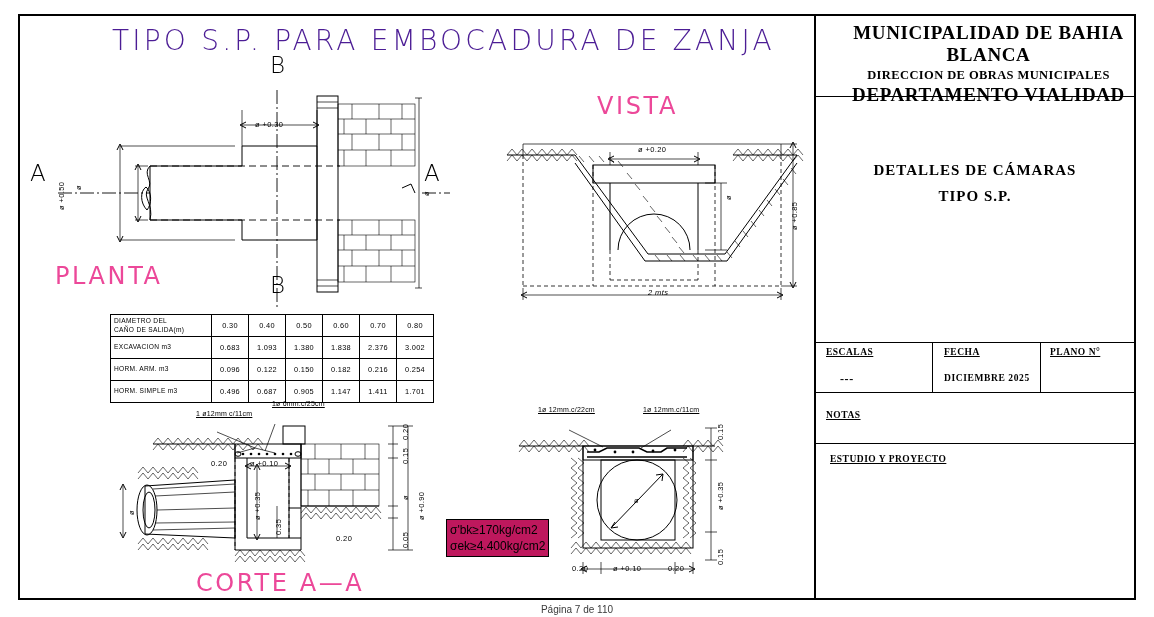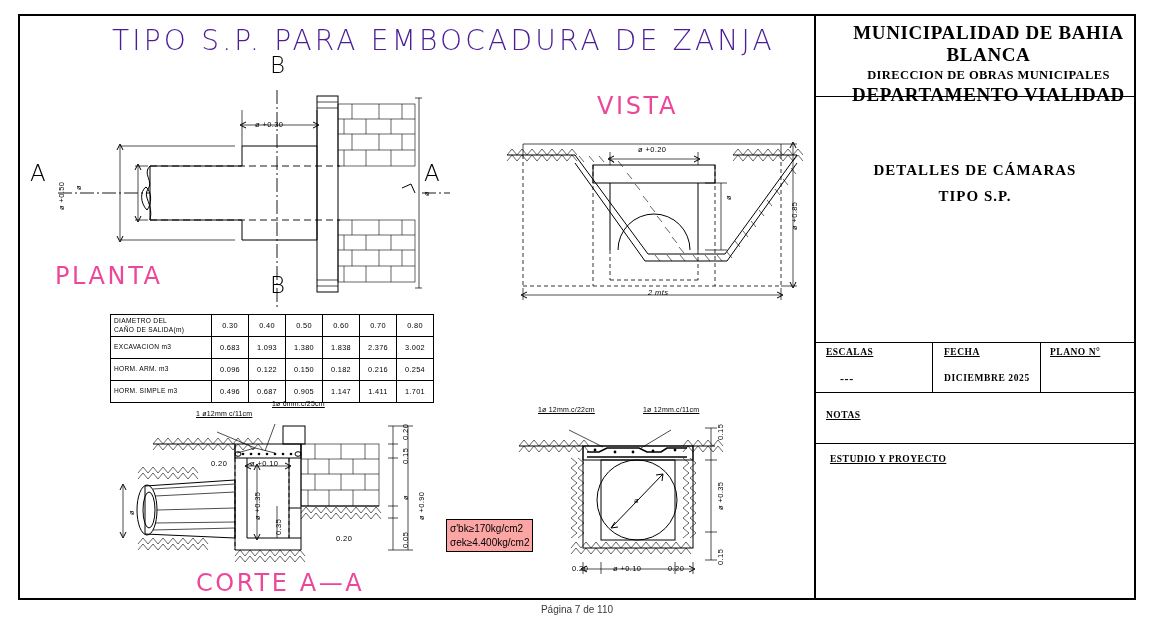--- a/index.html
+++ b/index.html
@@ -111,23 +111,23 @@
     line-height: 1.25;
   }
   .dtable td.val { width: 36px; }
 
   
   .specbox {
     position: absolute;
     left: 446px; top: 519px;
     border: 1px solid #000;
     padding: 2px 3px;
-    background: #fca5a5;
+    background: #be185d;
     font-family: "Liberation Sans", sans-serif;
-    font-size: 10px;
+    font-size: 12px;
     line-height: 1.35;
     color: #000;
     white-space: nowrap;
   }
   .org {
     position: absolute; left: 816px; top: 22px; width: 345px;
     text-align: center;
     font-family: "Liberation Serif", serif;
     color: #000;
   }

